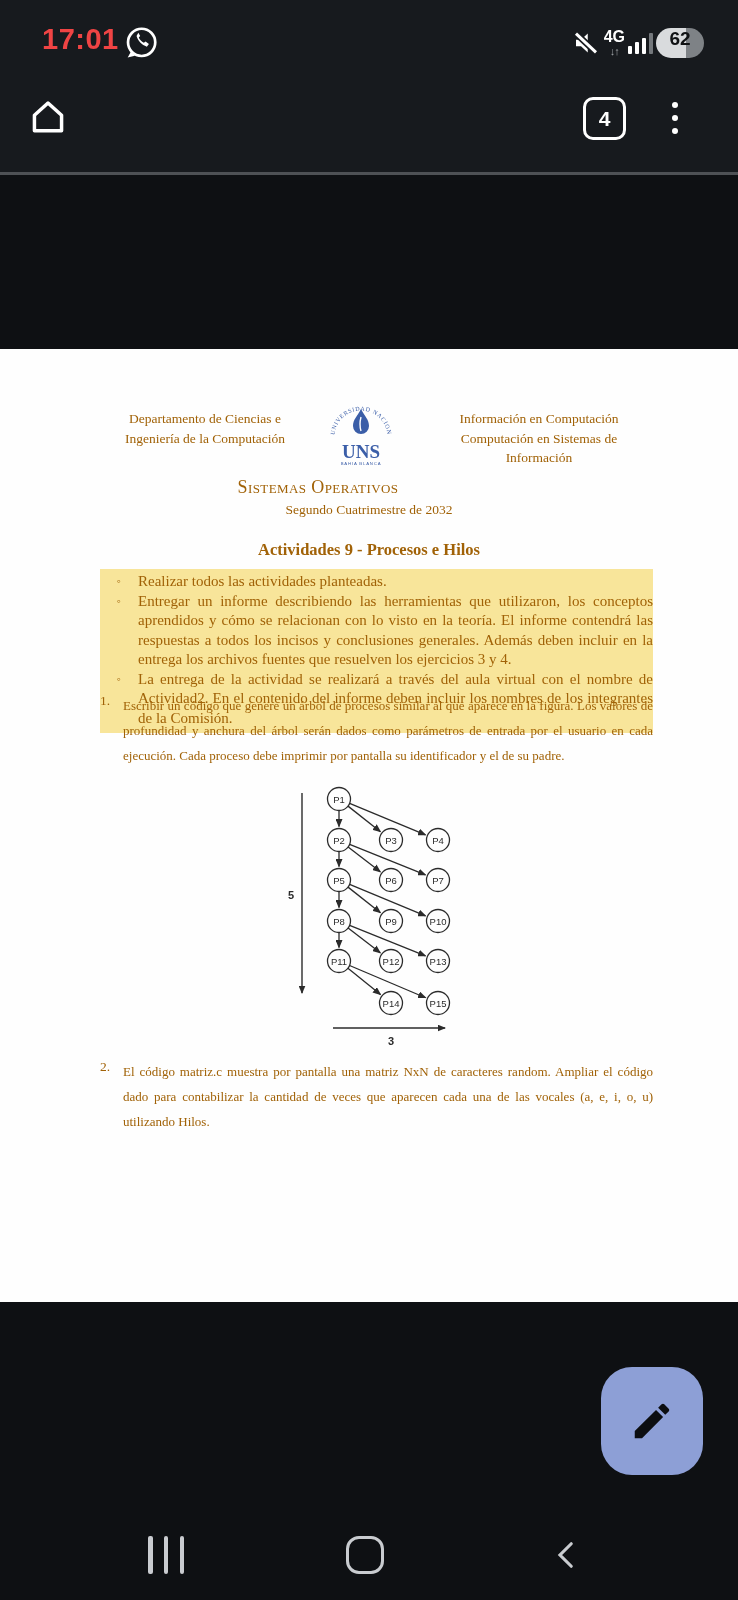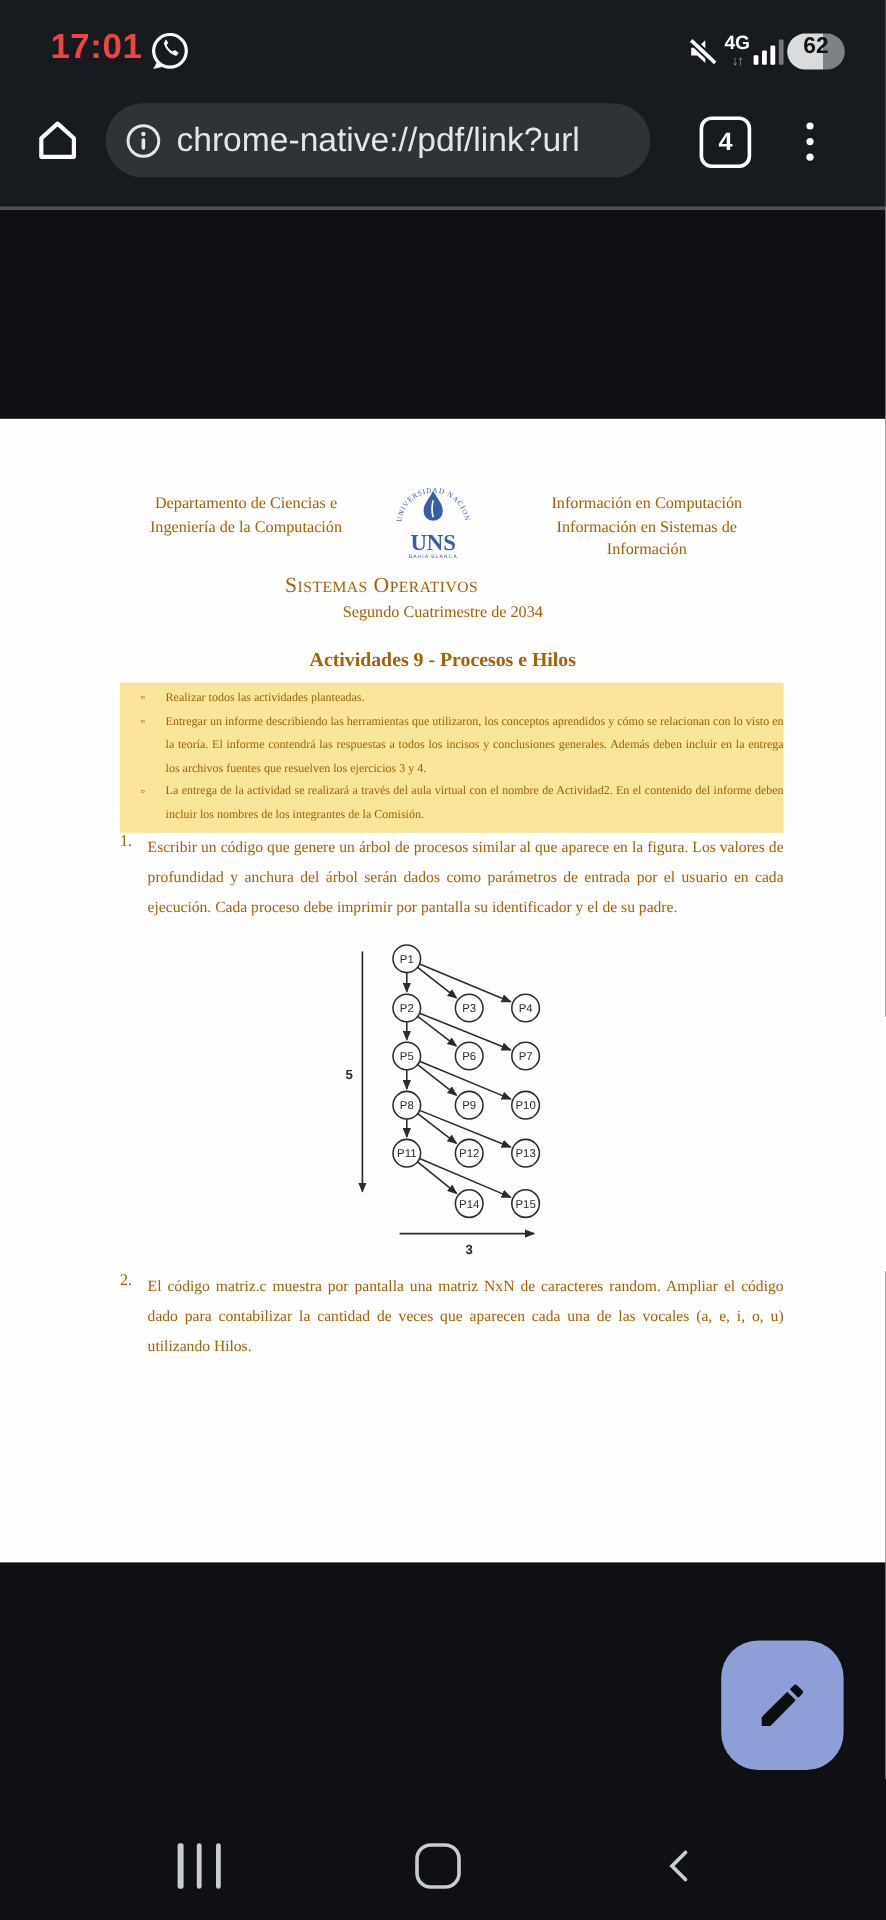--- a/index.html
+++ b/index.html
@@ -47,21 +47,21 @@
   .uns-logo{position:absolute;left:321px;top:46px;width:80px;height:80px;}
   .course-title{position:absolute;left:0;top:128px;width:636px;text-align:center;
     font-variant:small-caps;font-size:18px;letter-spacing:.4px;}
   .semester{position:absolute;left:0;top:153px;width:738px;text-align:center;font-size:13.5px;}
   .activity-title{position:absolute;left:0;top:191px;width:738px;text-align:center;
     font-weight:bold;font-size:16.5px;}
   .notes-box{position:absolute;left:100px;top:220px;width:553px;background:#f8e59a;
     padding:3px 0 5px 0;}
   .note-row{display:flex;align-items:flex-start;}
   .note-marker{flex:0 0 38px;text-align:center;font-size:12px;line-height:19.5px;}
-  .note-text{flex:1;font-size:10px;line-height:19.5px;text-align:justify;padding-right:0;}
+  .note-text{flex:1;font-size:15px;line-height:19.5px;text-align:justify;padding-right:0;}
   .doc-item{position:absolute;left:100px;width:553px;}
   .doc-item .item-num{position:absolute;left:0;top:0;font-size:13.5px;}
   .doc-item .item-text{margin-left:23px;font-size:13px;line-height:25px;text-align:justify;}
   #item-1{top:344px;}
   #item-2{top:710px;}
   .tree-svg{position:absolute;left:260px;top:420px;}
   
   .fab{position:absolute;left:601px;top:1367px;width:102px;height:108px;border-radius:31px;
     background:#8d9fd6;display:flex;align-items:center;justify-content:center;}
   .fab svg{width:46px;height:46px;}
@@ -103,28 +103,20 @@
       <div class="battery">
         <span>62</span>
       </div>
     </div>
   </div>
 
   <div class="addr-row">
     <svg class="home-btn" viewBox="0 0 24 24">
       <path d="M4.6 11.6 L12 4.9 L19.4 11.6 L19.4 20 L4.6 20 Z" fill="none" stroke="#fff" stroke-width="1.9" stroke-linejoin="round"></path>
     </svg>
-    <div class="url-pill">
-      <svg class="info-icon" viewBox="0 0 24 24">
-        <circle cx="12" cy="12" r="9.3" fill="none" stroke="#e3e5e8" stroke-width="1.8"></circle>
-        <circle cx="12" cy="7.8" r="1.35" fill="#e3e5e8"></circle>
-        <rect x="10.9" y="10.3" width="2.2" height="7" rx="1.1" fill="#e3e5e8"></rect>
-      </svg>
-      <span class="url-text">chrome-native://pdf/link?url</span>
-    </div>
     <div class="tab-btn">
       <span>4</span>
     </div>
     <div class="menu-btn">
       <i></i>
         <i></i>
         <i></i>
     </div>
   </div>
 </div>
@@ -144,26 +136,26 @@
       <textPath href="#arcPath" startOffset="2">UNIVERSIDAD NACIONAL DEL SUR</textPath>
     </text>
     <path d="M40 14 c-3.5 7 -8 10.5 -8 17 a8 8 0 0 0 16 0 c0 -6.5 -4.5 -10 -8 -17 z" fill="#3b5ea8"></path>
     <path d="M40 22 c-1.2 4.5 -1.2 10 0 14" stroke="#fefefe" stroke-width="1.4" fill="none"></path>
     <text x="40" y="63" text-anchor="middle" font-size="19" font-weight="bold" fill="#3b5ea8" font-family="Liberation Serif,serif">UNS</text>
     <text x="40" y="70" text-anchor="middle" font-size="4.3" fill="#3b5ea8" letter-spacing="0.8" font-family="Liberation Sans,sans-serif">BAHIA BLANCA</text>
   </svg>
 
   <div class="hdr-right">
     <div>Información en Computación</div>
-    <div>Información en Sistemas de</div>
+    <div>Computación en Sistemas de</div>
     <div>Información</div>
   </div>
 
   <div class="course-title">Sistemas Operativos</div>
-  <div class="semester">Segundo Cuatrimestre de 2034</div>
+  <div class="semester">Segundo Cuatrimestre de 2032</div>
   <div class="activity-title">Actividades 9 - Procesos e Hilos</div>
 
   <div class="notes-box">
     <div class="note-row">
       <span class="note-marker">◦</span>
       <div class="note-text">Realizar todos las actividades planteadas.</div>
     </div>
     <div class="note-row">
       <span class="note-marker">◦</span>
       <div class="note-text">Entregar un informe describiendo las herramientas que utilizaron, los conceptos aprendidos y cómo se relacionan con lo visto en la teoría. El informe contendrá las respuestas a todos los incisos y conclusiones generales. Además deben incluir en la entrega los archivos fuentes que resuelven los ejercicios 3 y 4.</div>

